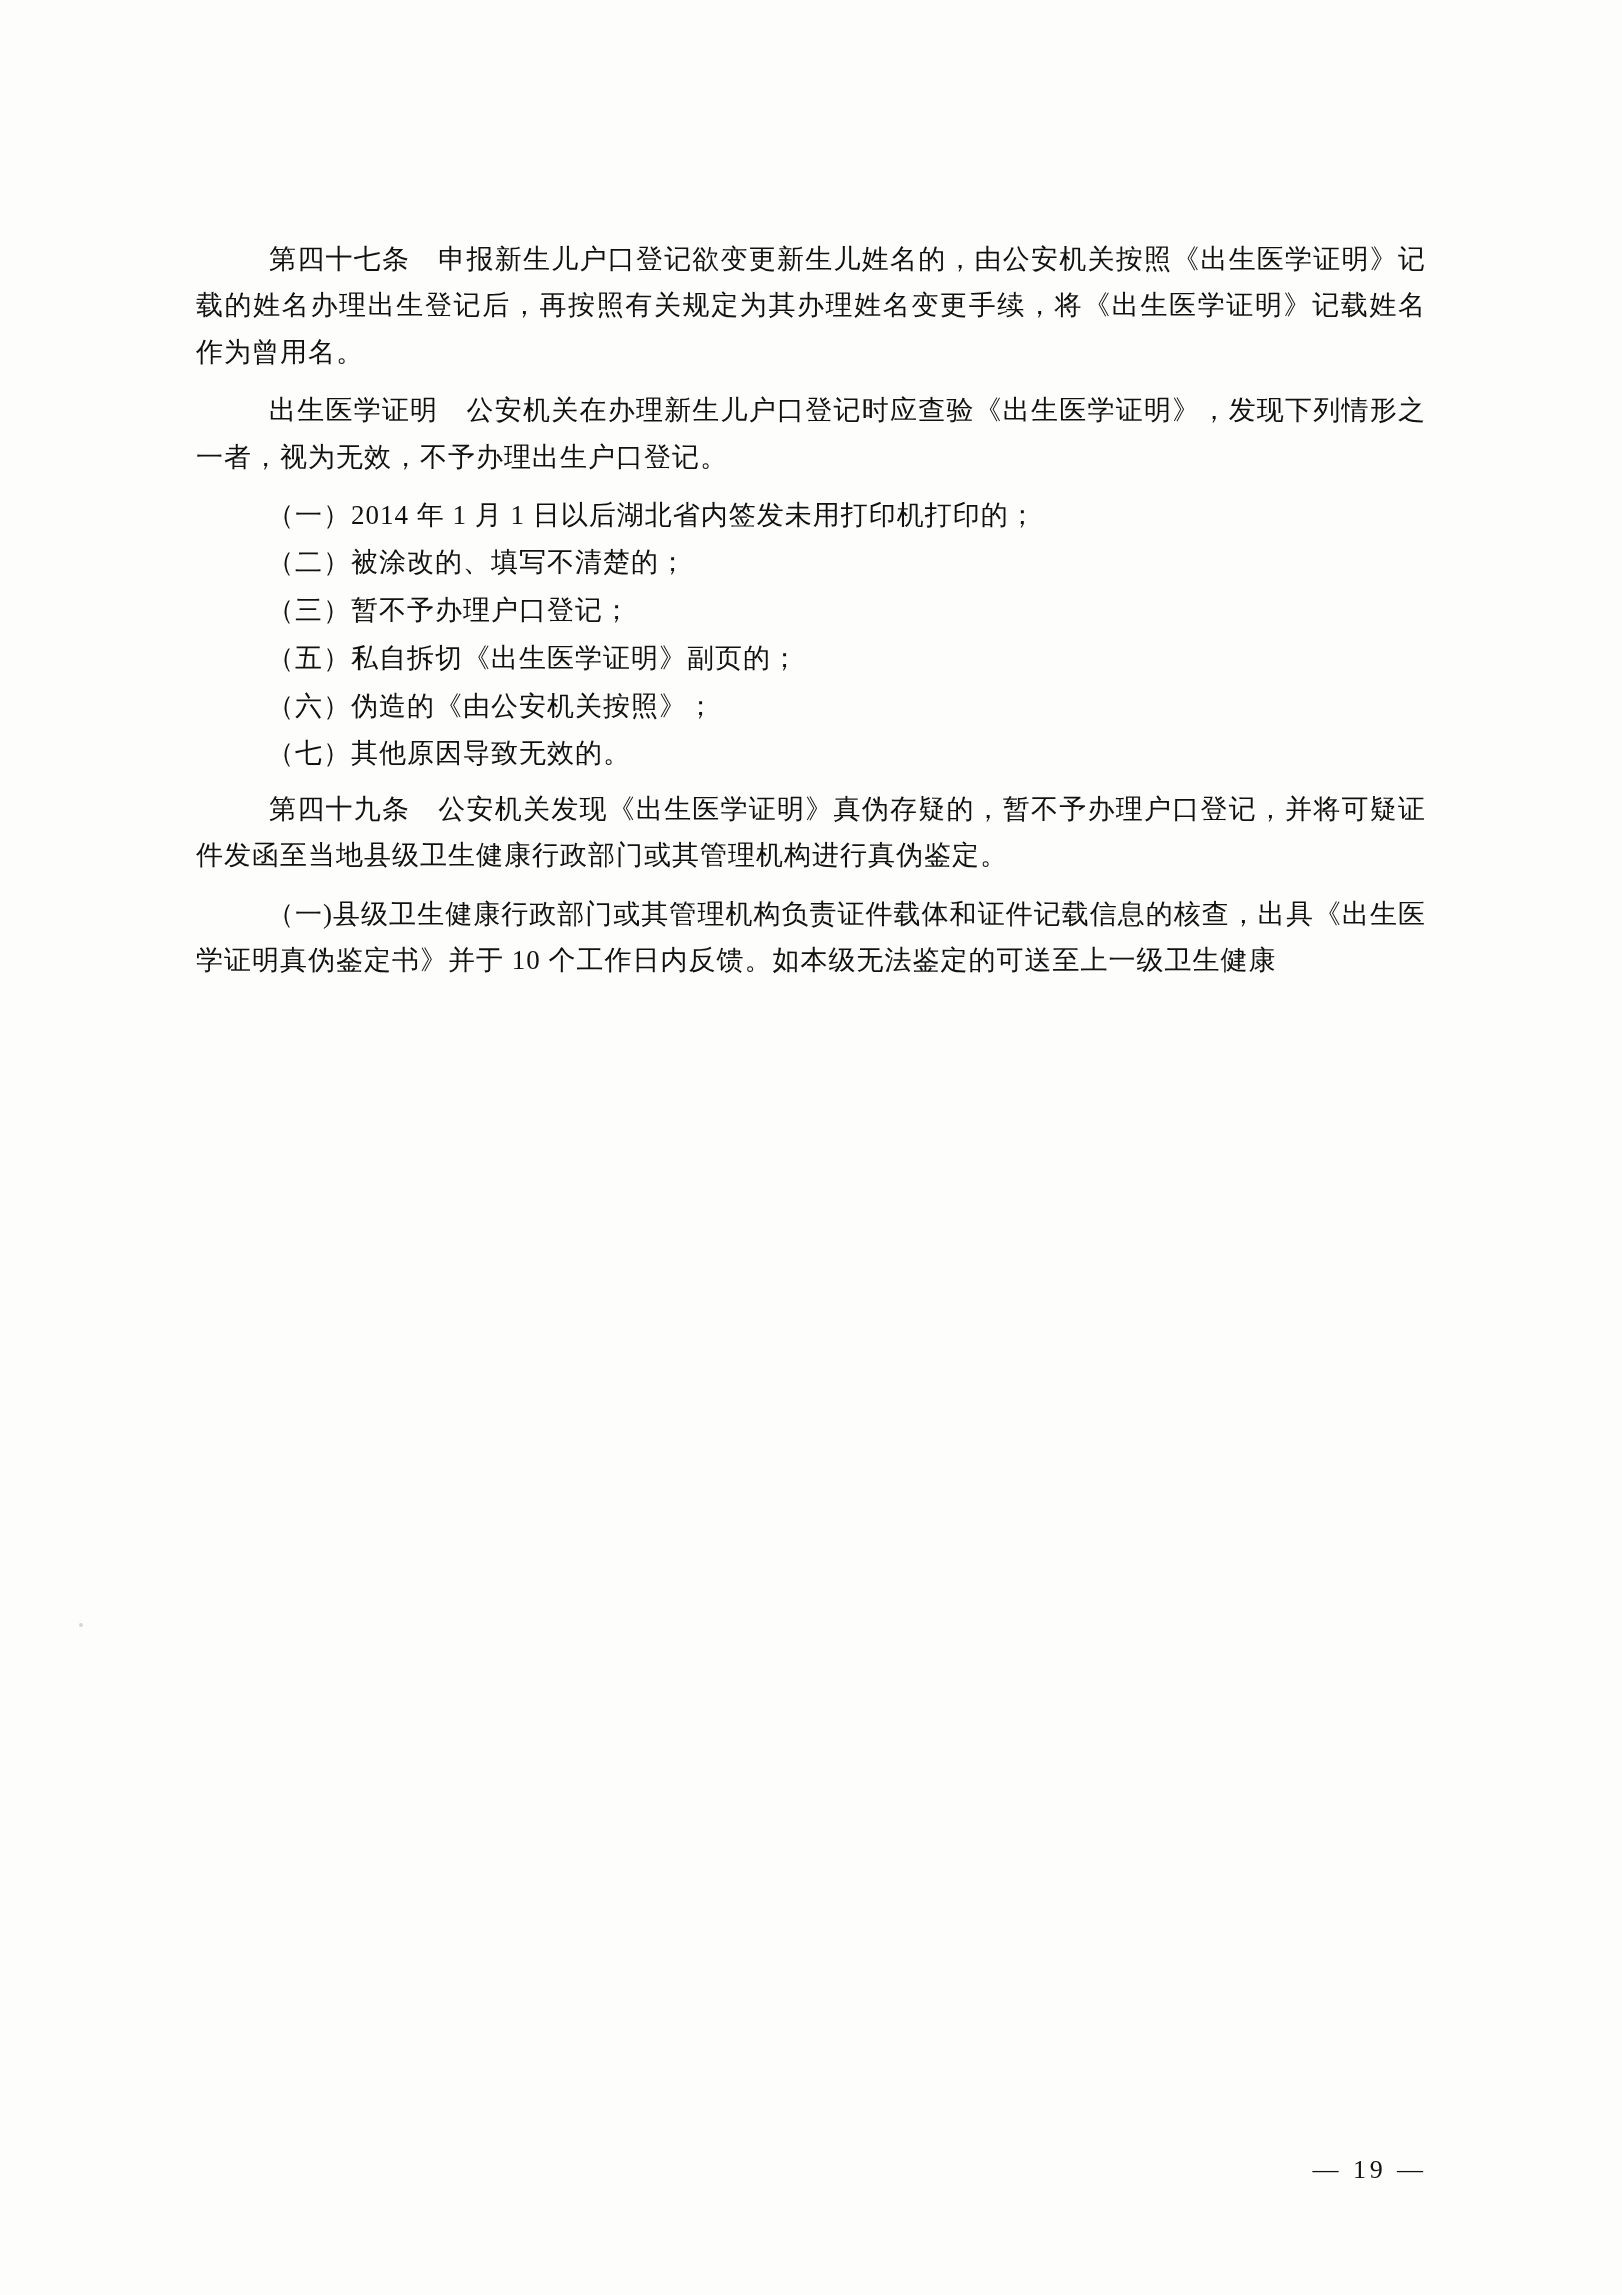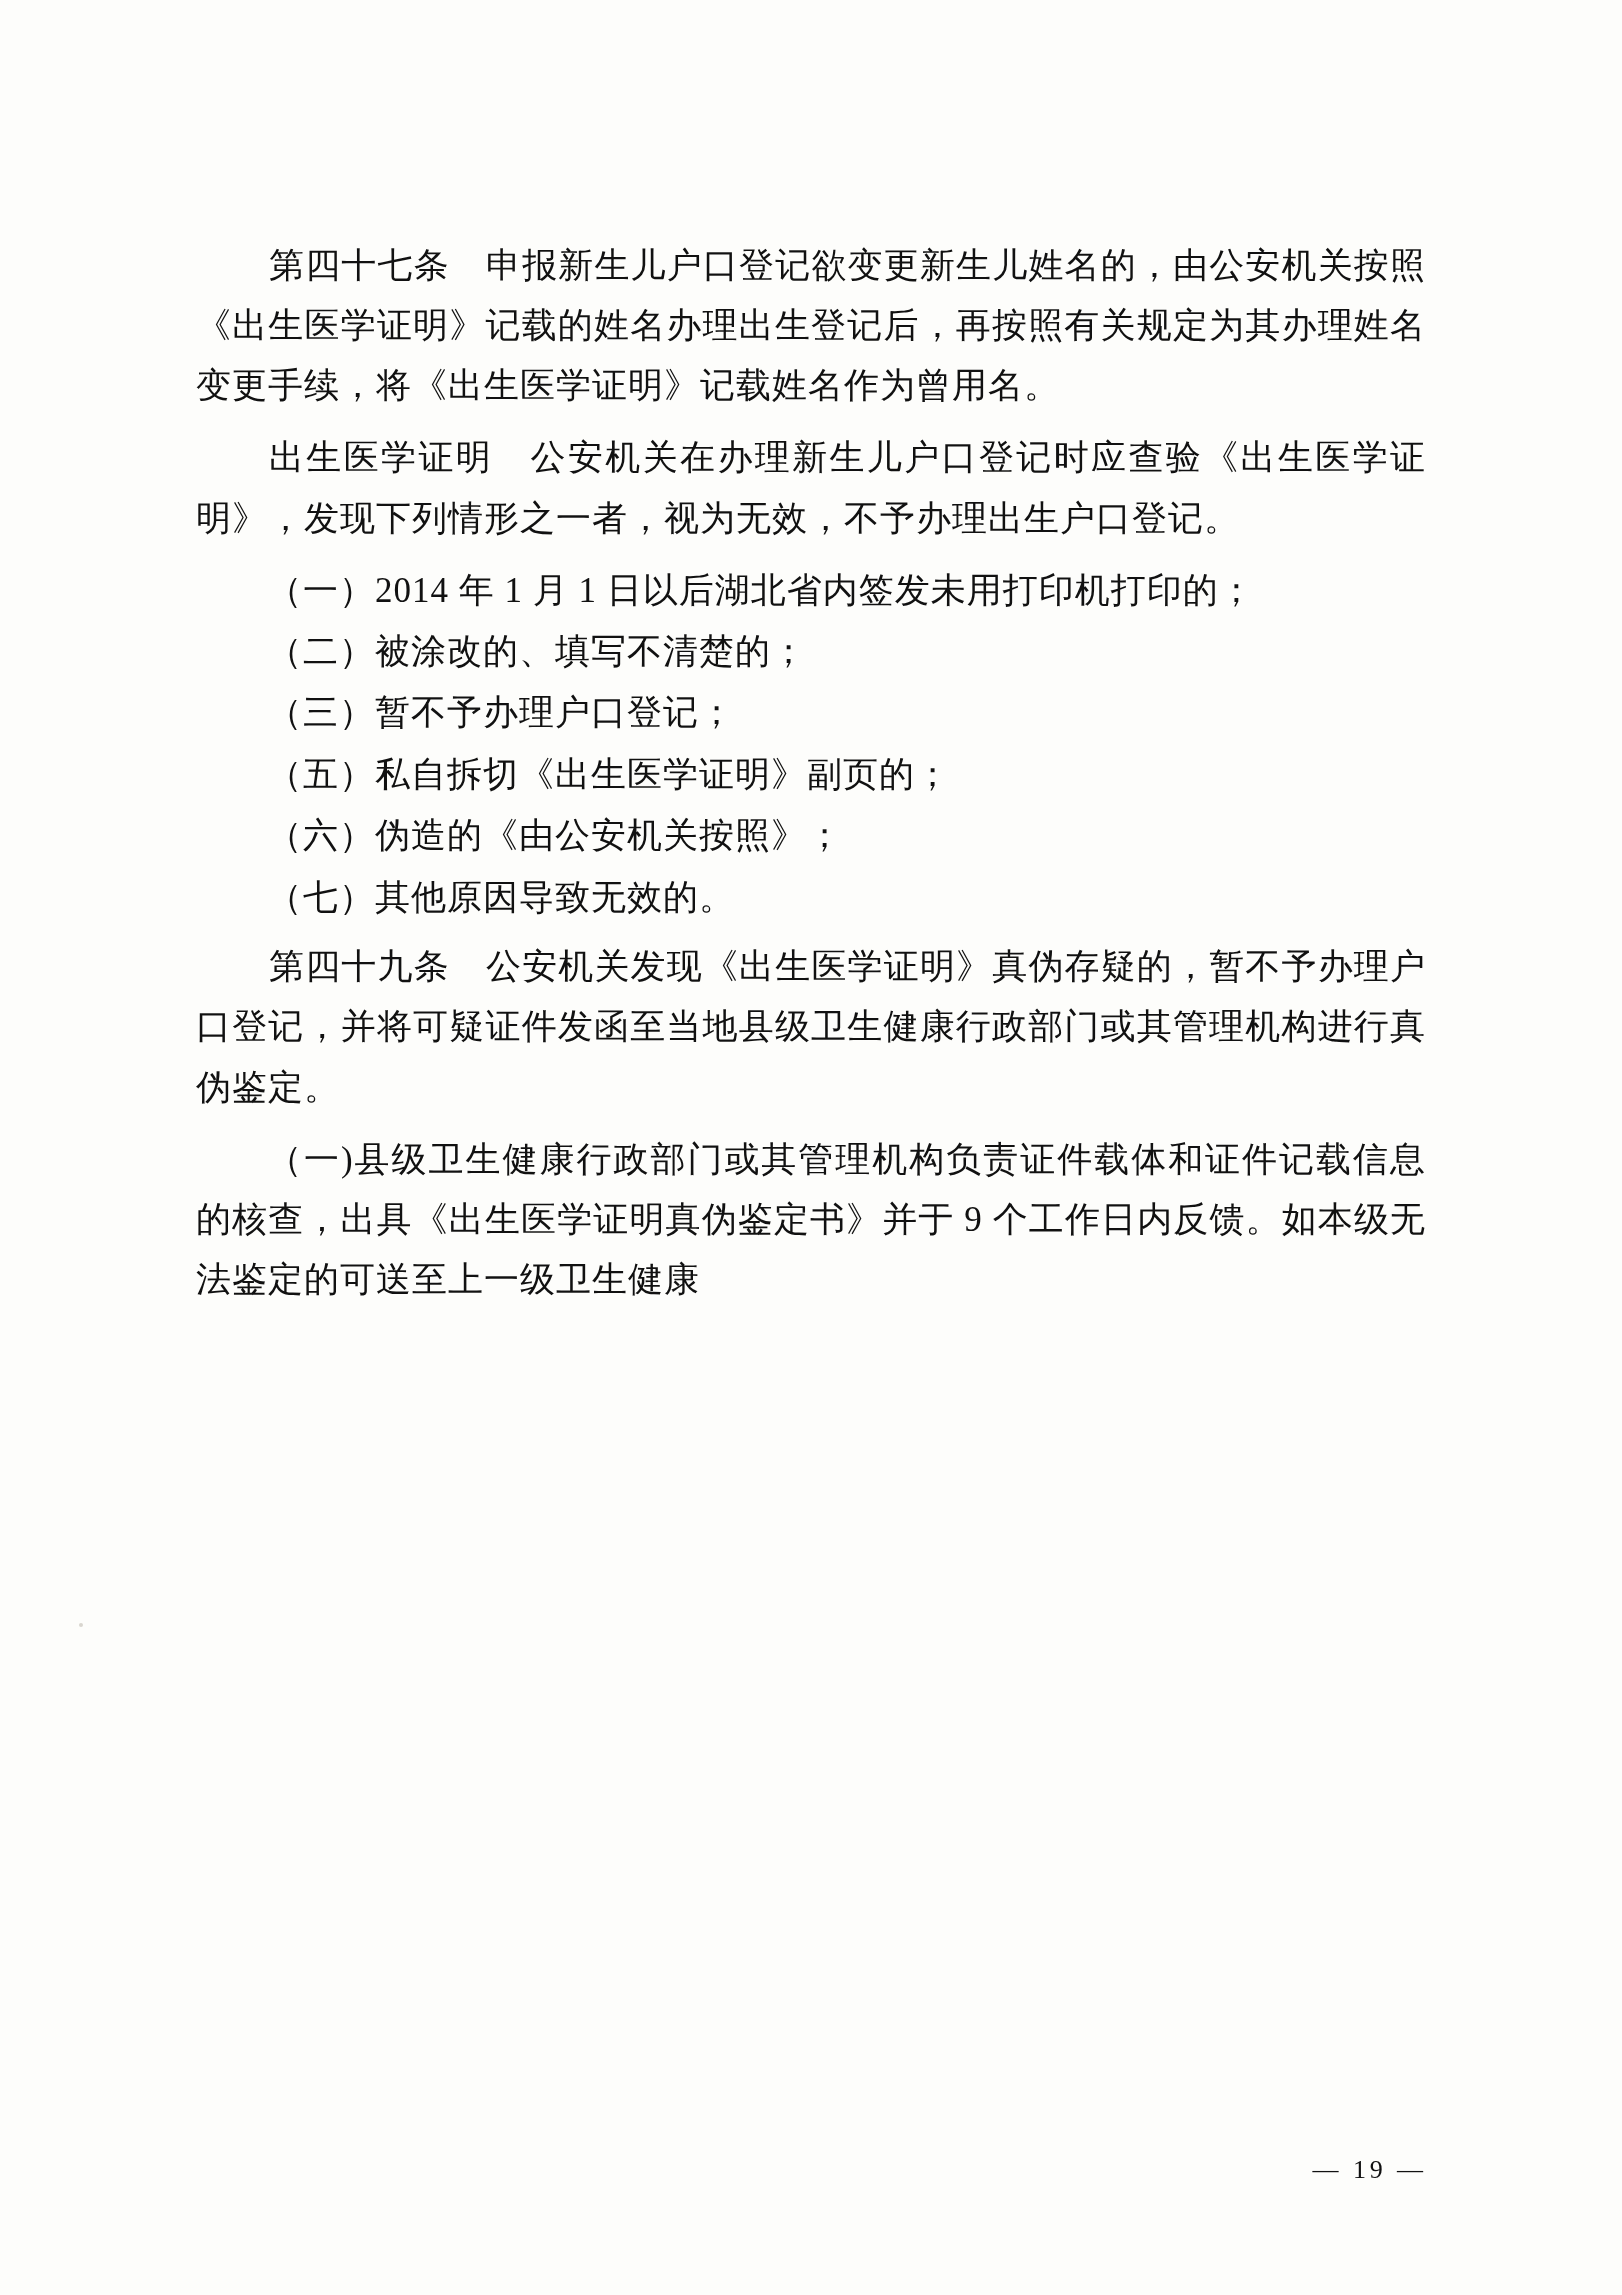--- a/index.html
+++ b/index.html
@@ -17,21 +17,21 @@
     overflow: hidden;
   }
   .page-inner {
     position: absolute;
     left: 196px;
     top: 236px;
     width: 1230px;
   }
   .para {
     font-family: "Liberation Serif", "DejaVu Serif", serif;
-    font-size: 35px;
+    font-size: 27px;
     line-height: 1.72;
     color: #111111;
     text-align: justify;
     text-justify: inter-ideograph;
     margin: 0 0 3.9px 0;
     letter-spacing: 1px;
   }
   .para.indent {
     text-indent: 73px;
   }
@@ -78,21 +78,21 @@
     <p class="para item">（二）被涂改的、填写不清楚的；</p>
     <p class="para item">（三）暂不予办理户口登记；</p>
     <p class="para item">（五）私自拆切《出生医学证明》副页的；</p>
     <p class="para item">（六）伪造的《由公安机关按照》；</p>
     <p class="para item">（七）其他原因导致无效的。</p>
     <div class="spacer-sm"></div>
 
     <p class="para indent">第四十九条　公安机关发现《出生医学证明》真伪存疑的，暂不予办理户口登记，并将可疑证件发函至当地县级卫生健康行政部门或其管理机构进行真伪鉴定。</p>
     <div class="spacer-sm"></div>
 
-    <p class="para item tight">（一)县级卫生健康行政部门或其管理机构负责证件载体和证件记载信息的核查，出具《出生医学证明真伪鉴定书》并于 9 个工作日内反馈。如本级无法鉴定的可送至上一级卫生健康</p>
+    <p class="para item tight">（一)县级卫生健康行政部门或其管理机构负责证件载体和证件记载信息的核查，出具《出生医学证明真伪鉴定书》并于 10 个工作日内反馈。如本级无法鉴定的可送至上一级卫生健康</p>
 
   </div>
 
   <div class="edge-mark"></div>
 
   <div class="page-number">— 19 —</div>
 </div>
 
 
 </body></html>

